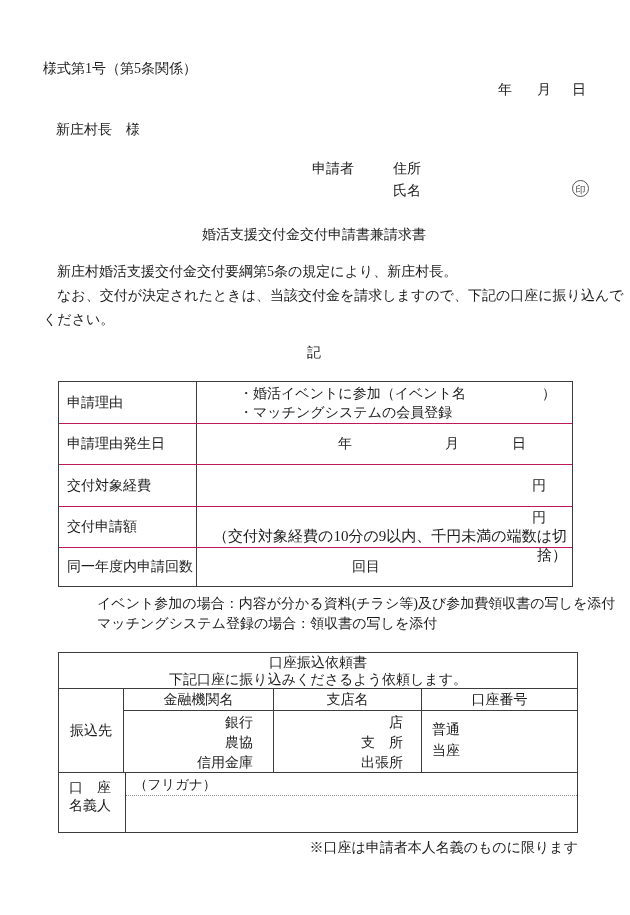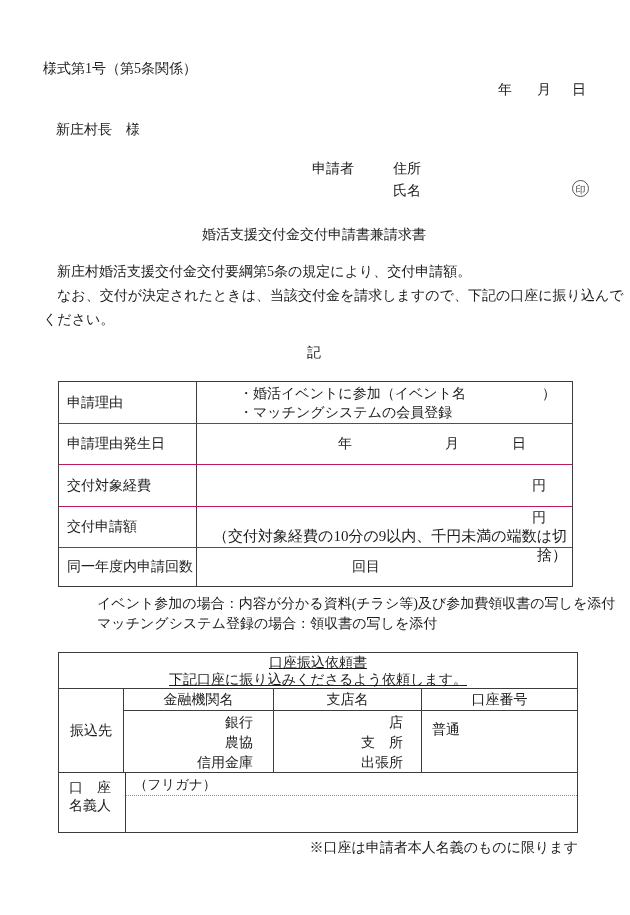--- a/index.html
+++ b/index.html
@@ -51,21 +51,21 @@
   .count-center{text-align:center;padding-right:70px;line-height:38px;}
 
   
   .t2{
     position:absolute;left:58px;top:652px;width:520px;height:181px;
     border:1px solid #3c3c3c;box-sizing:border-box;
     display:flex;flex-direction:column;
   }
   .t2-head{height:36px;border-bottom:1px solid #3c3c3c;box-sizing:border-box;
     text-align:center;padding-top:1px;}
-  .t2-head div{line-height:17px;text-decoration:underline;}
+  .t2-head div{line-height:17px;}
   .t2-mid{display:flex;height:84px;border-bottom:1px solid #3c3c3c;box-sizing:border-box;}
   .t2-payee{
     width:67px;box-sizing:border-box;border-right:1px solid #3c3c3c;
     display:flex;align-items:center;justify-content:center;
   }
   .t2-grid{flex:1;display:flex;flex-direction:column;}
   .t2-headrow{height:22px;display:flex;border-bottom:1px solid #3c3c3c;box-sizing:border-box;}
   .t2-bodyrow{flex:1;display:flex;}
   .hc{box-sizing:border-box;text-align:center;line-height:21px;}
   .c-inst{width:150px;border-right:1px solid #3c3c3c;}
@@ -100,21 +100,21 @@
 
   <div class="abs" style="left:56px;top:121px;">新庄村長　様</div>
 
   <div class="abs" style="left:312px;top:160px;">申請者</div>
   <div class="abs" style="left:393px;top:160px;">住所</div>
   <div class="abs" style="left:393px;top:182px;">氏名</div>
   <div class="seal">印</div>
 
   <div class="abs centered" style="top:226px;">婚活支援交付金交付申請書兼請求書</div>
 
-  <div class="abs" style="left:43px;top:263px;">　新庄村婚活支援交付金交付要綱第5条の規定により、交付申請額。</div>
+  <div class="abs" style="left:43px;top:263px;">　新庄村婚活支援交付金交付要綱第5条の規定により、新庄村長。</div>
   <div class="abs" style="left:43px;top:287px;">　なお、交付が決定されたときは、当該交付金を請求しますので、下記の口座に振り込んで</div>
   <div class="abs" style="left:43px;top:311px;">ください。</div>
 
   <div class="abs centered" style="top:344px;">記</div>
 
   <div class="t1">
 
     <div class="t1-row r1">
       <div class="t1-label">申請理由</div>
       <div class="t1-value">
@@ -180,20 +180,21 @@
             <div>農協</div>
             <div>信用金庫</div>
           </div>
           <div class="bc bc-branch c-branch">
             <div>店</div>
             <div>支　所</div>
             <div>出張所</div>
           </div>
           <div class="bc bc-acct c-acct">
             <div>普通</div>
+            <div>当座</div>
           </div>
         </div>
       </div>
     </div>
 
     <div class="t2-holder">
       <div class="t2-holder-label">
         <div>口　座</div>
         <div>名義人</div>
       </div>

